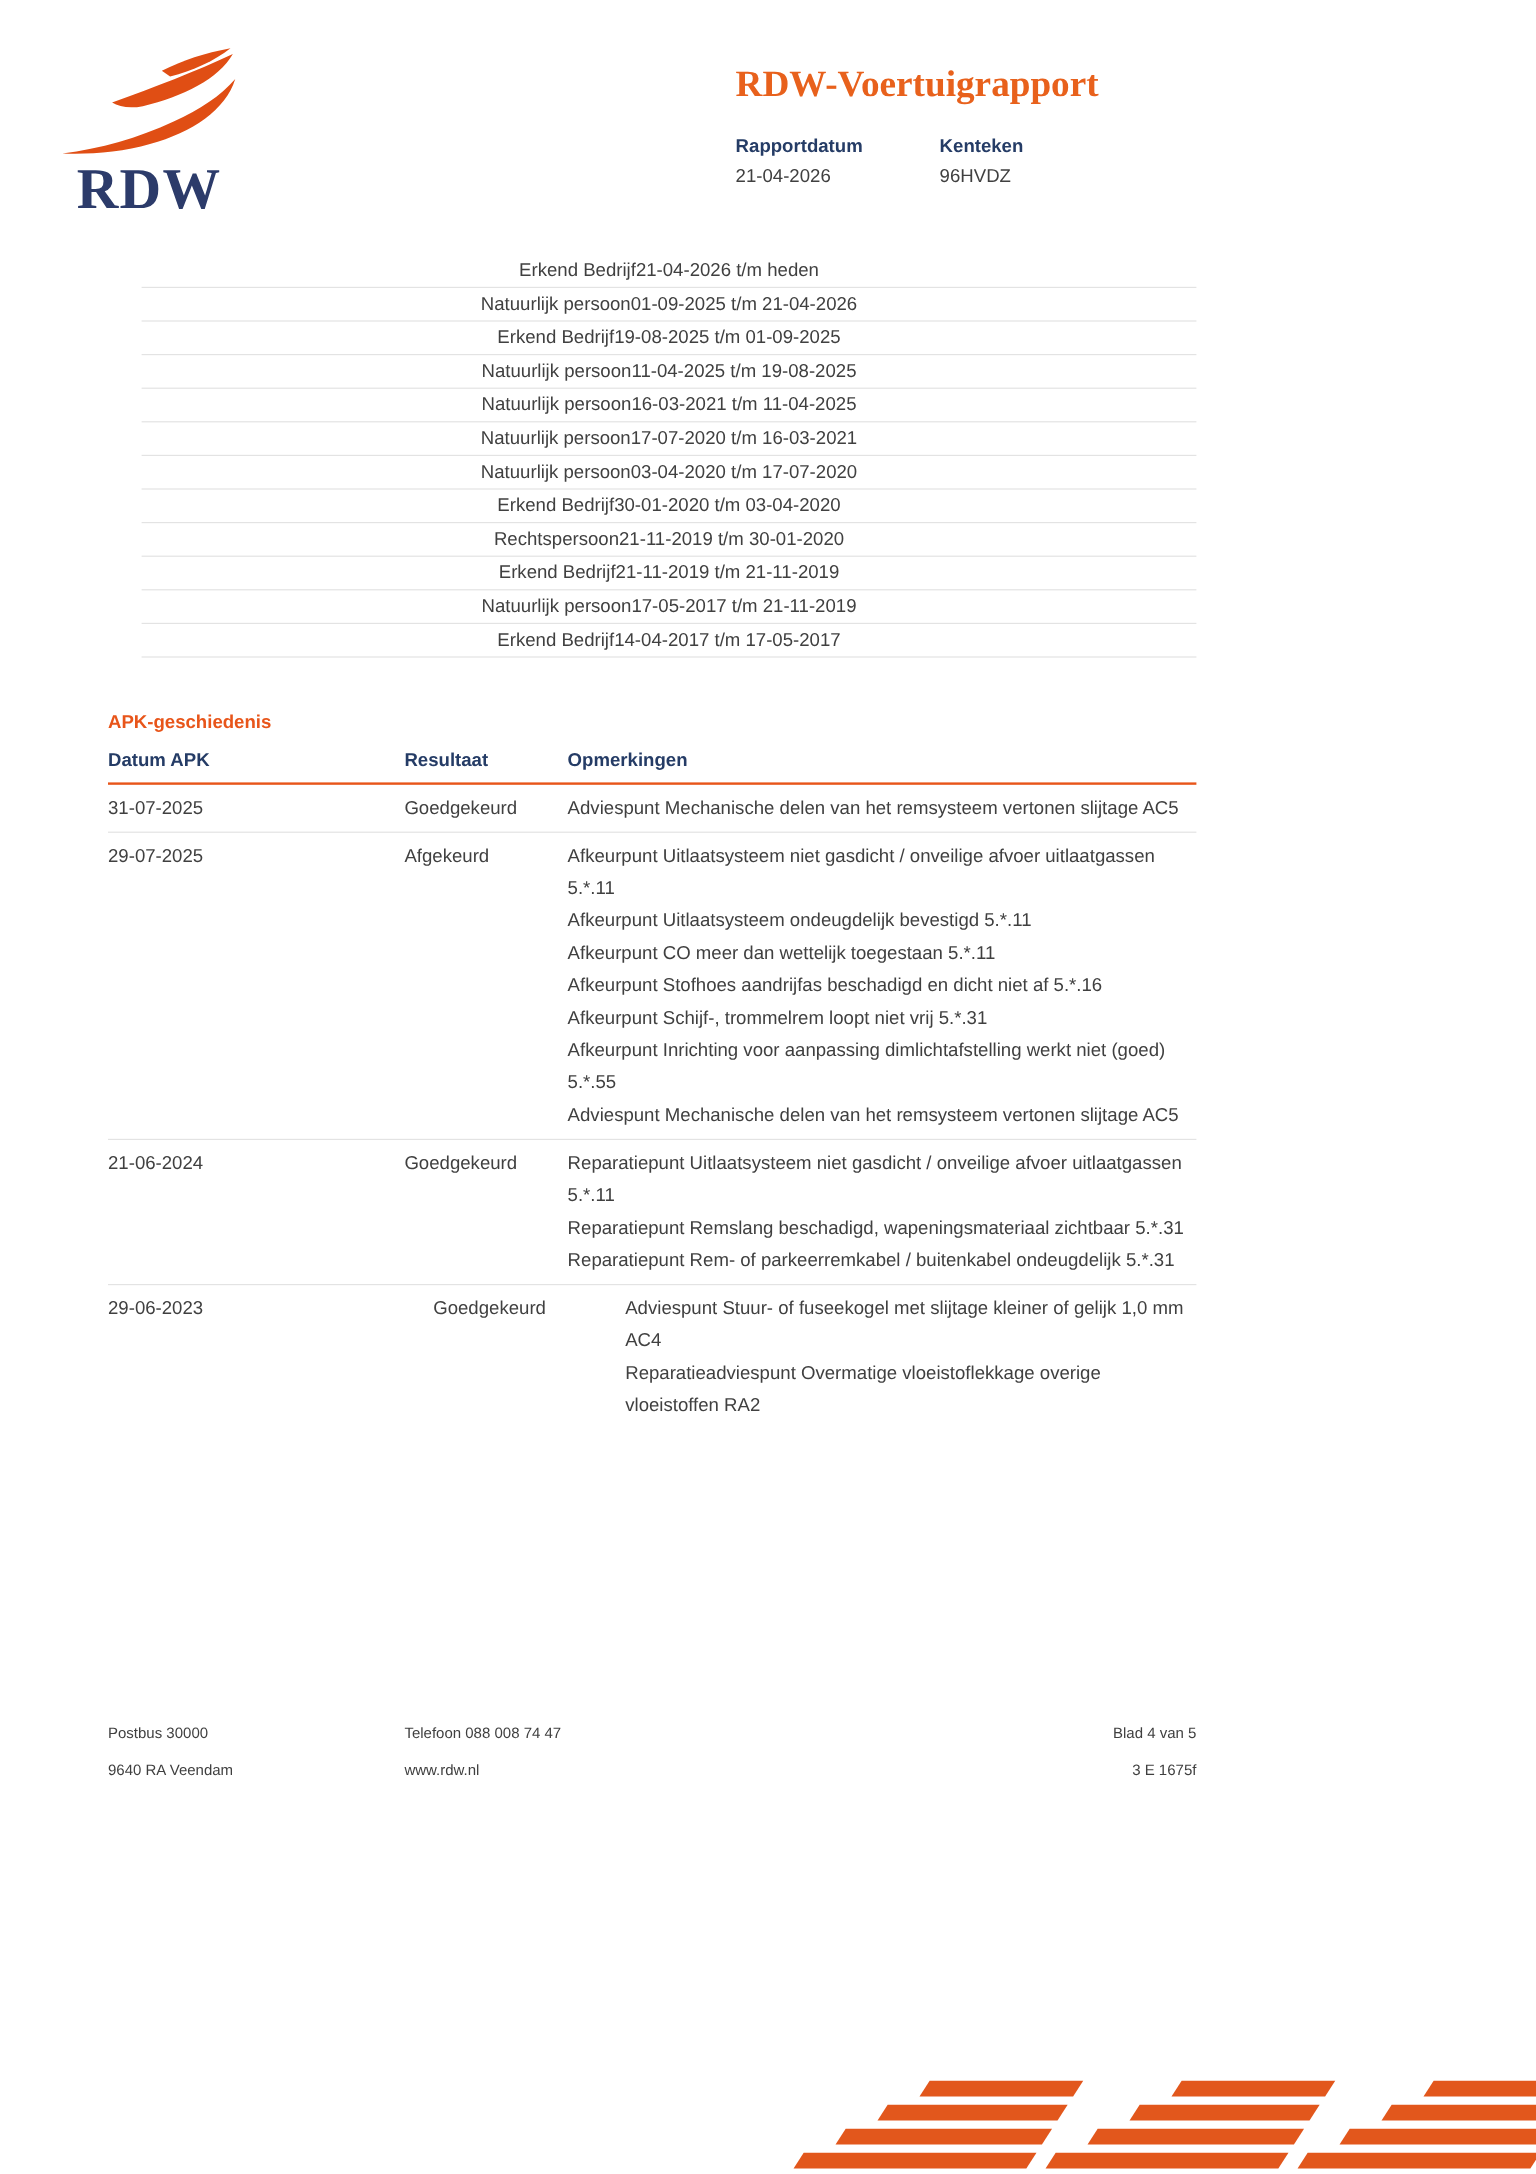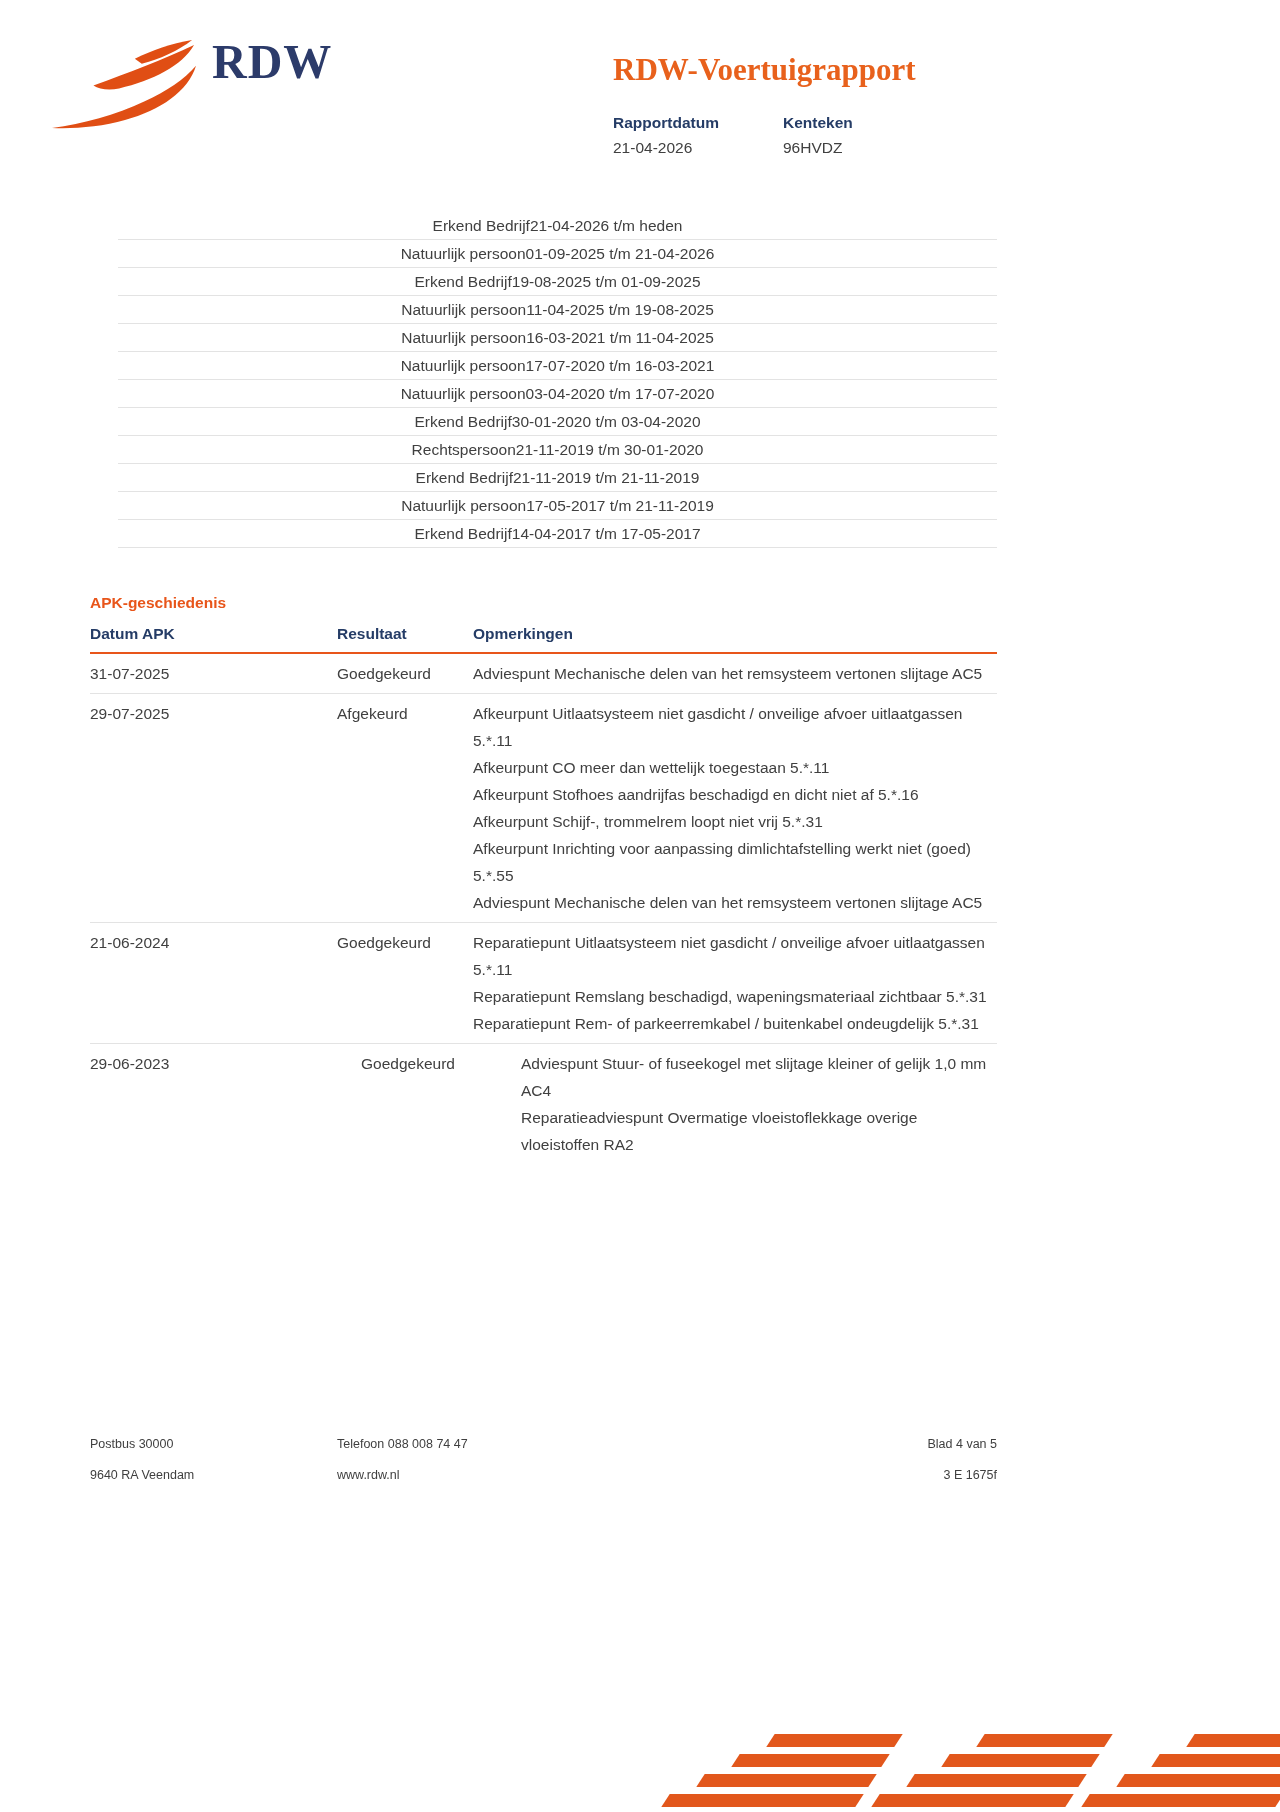--- a/index.html
+++ b/index.html
@@ -7,21 +7,21 @@
   .page {
     position:relative;
     width:1280px; height:1812px;
     background:#ffffff;
     font-family:"Liberation Sans", sans-serif;
     color:#404040;
     overflow:hidden;
   }
   
   .doc-header { position:relative; height:197px; }
-  .logo { position:absolute; left:50px; top:38px; display:flex; align-items:flex-start; }
+  .logo { position:absolute; left:50px; top:38px; display:flex; align-items:flex-start;flex-direction:column; }
   .logo-swoosh { width:148px; height:96px; }
   .logo-text {
     font-family:"Liberation Serif", serif;
     font-size:48px; font-weight:600; letter-spacing:1px;
     color:#2C3B6A; margin-left:14px; margin-top:-4px;
   }
   .header-right { position:absolute; left:613px; top:52px; width:420px; }
   .doc-title {
     font-family:"Liberation Serif", serif;
     font-size:31px; font-weight:700; color:#E8611C; white-space:nowrap;
@@ -171,20 +171,21 @@
             <span class="apk-result">Goedgekeurd</span>
             <div class="apk-remarks">
               <p>Adviespunt Mechanische delen van het remsysteem vertonen slijtage AC5</p>
             </div>
           </div>
           <div class="apk-row">
             <span class="apk-date">29-07-2025</span>
             <span class="apk-result">Afgekeurd</span>
             <div class="apk-remarks">
               <p>Afkeurpunt Uitlaatsysteem niet gasdicht / onveilige afvoer uitlaatgassen 5.*.11</p>
+              <p>Afkeurpunt Uitlaatsysteem ondeugdelijk bevestigd 5.*.11</p>
               <p>Afkeurpunt CO meer dan wettelijk toegestaan 5.*.11</p>
               <p>Afkeurpunt Stofhoes aandrijfas beschadigd en dicht niet af 5.*.16</p>
               <p>Afkeurpunt Schijf-, trommelrem loopt niet vrij 5.*.31</p>
               <p>Afkeurpunt Inrichting voor aanpassing dimlichtafstelling werkt niet (goed) 5.*.55</p>
               <p>Adviespunt Mechanische delen van het remsysteem vertonen slijtage AC5</p>
             </div>
           </div>
           <div class="apk-row">
             <span class="apk-date">21-06-2024</span>
             <span class="apk-result">Goedgekeurd</span>

